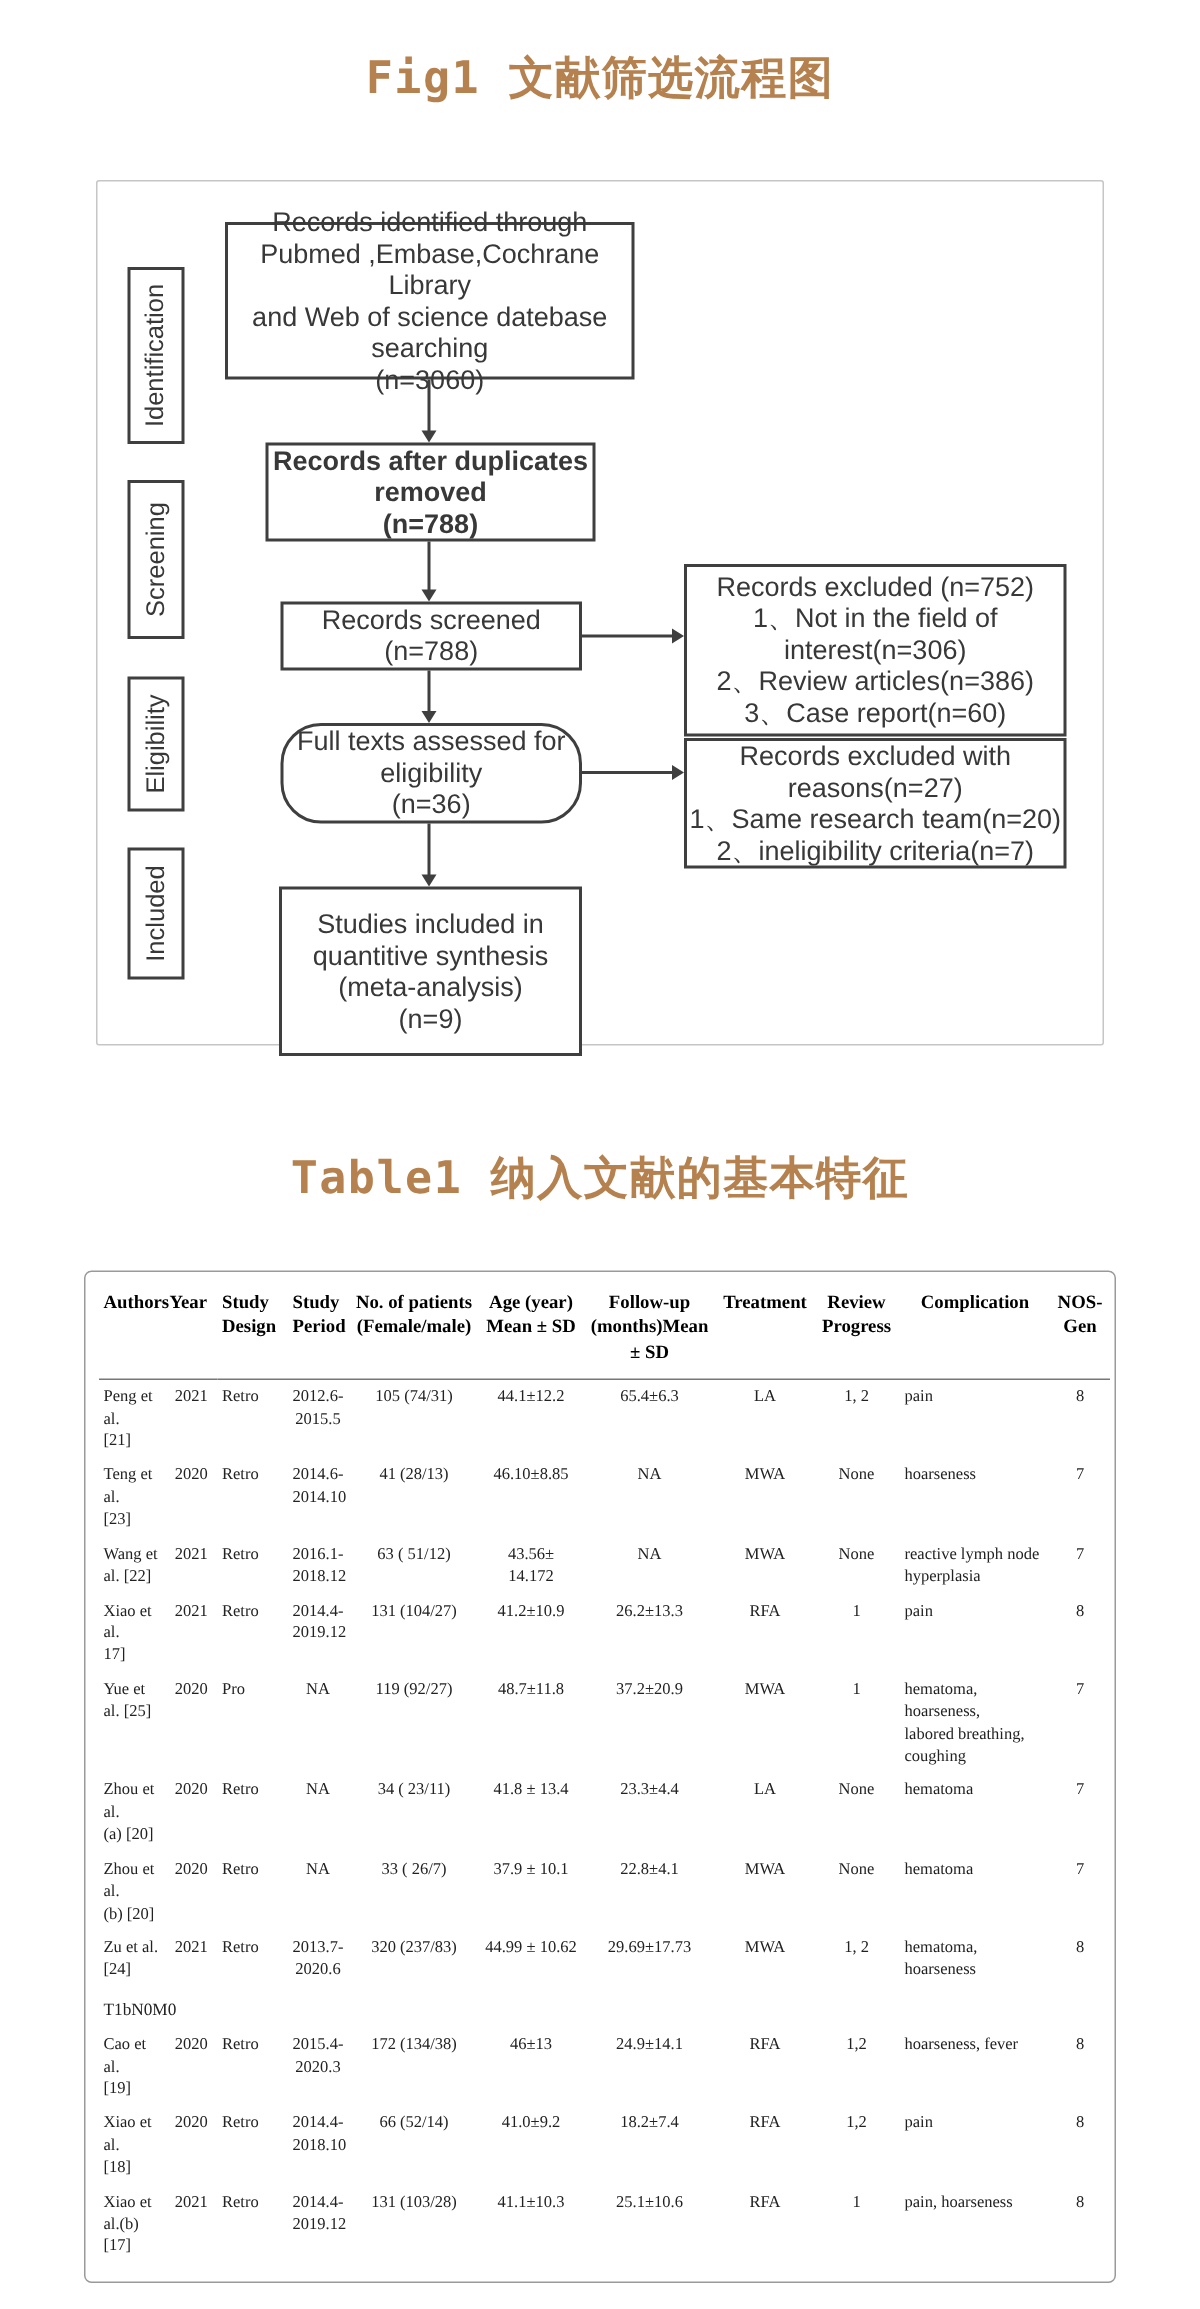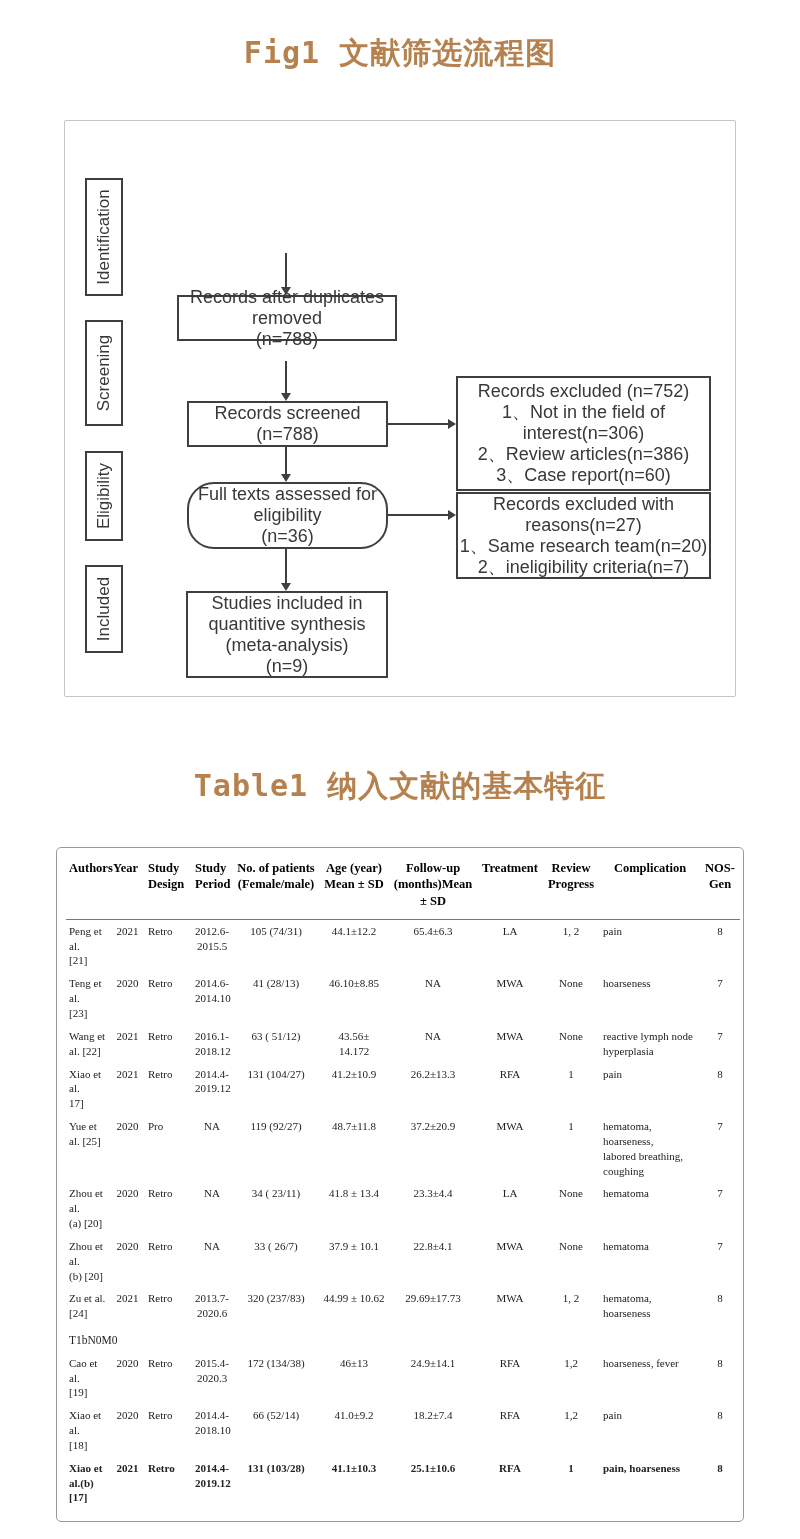--- a/index.html
+++ b/index.html
@@ -33,21 +33,21 @@
             border-radius:5px;padding:8px 9px 8px 9px;background:#fff;}
   table{border-collapse:collapse;table-layout:fixed;width:100%;
         font-family:"Liberation Serif",serif;}
   th,td{white-space:pre-line;vertical-align:top;padding:4px 3px;}
   th{font-size:12.5px;line-height:1.3;color:#000000;text-align:center;font-weight:bold;
      border-bottom:1px solid #777;padding-bottom:10px;}
   th:nth-child(-n+4){text-align:left;}
   td{font-size:11px;line-height:1.35;color:#222;text-align:center;}
   td:nth-child(1),td:nth-child(3),td:nth-child(10){text-align:left;}
   td.section-label{text-align:left;font-size:11.5px;padding:8px 3px 3px 3px;}
-  tbody tr:last-child td{padding-bottom:8px;font-weight:bold;}
+  tbody tr:last-child td{padding-bottom:8px;}
 </style>
 </head>
 <body>
 
 <div class="page">
 
   <h2 class="sec-title fig-title">Fig1 文献筛选流程图</h2>
 
   <div class="fc">
     <div class="stage" style="left:20px;top:57px;width:38px;height:118px;">
@@ -56,29 +56,34 @@
     <div class="stage" style="left:20px;top:199px;width:38px;height:106px;">
       <span>Screening</span>
     </div>
     <div class="stage" style="left:20px;top:330px;width:38px;height:90px;">
       <span>Eligibility</span>
     </div>
     <div class="stage" style="left:20px;top:444px;width:38px;height:88px;">
       <span>Included</span>
     </div>
 
-    <div class="fc-box" style="left:112px;top:174px;width:220px;height:46px;">Records after duplicates
+    <div class="fc-box" style="left:85px;top:27px;width:273px;height:105px;">Records identified through
+Pubmed ,Embase,Cochrane Library
+and Web of science datebase
+searching
+(n=3060)</div>
+    <div class="fc-box" style="left:112px;top:174px;width:220px;height:66px;font-weight:bold;">Records after duplicates
 removed
 (n=788)</div>
     <div class="fc-box" style="left:122px;top:280px;width:201px;height:46px;">Records screened
 (n=788)</div>
     <div class="fc-box" style="left:122px;top:361px;width:201px;height:67px;border-radius:27px;">Full texts assessed for
 eligibility
 (n=36)</div>
-    <div class="fc-box" style="left:121px;top:470px;width:202px;height:87px;">Studies included in
+    <div class="fc-box" style="left:121px;top:470px;width:202px;height:113px;">Studies included in
 quantitive synthesis
 (meta-analysis)
 (n=9)</div>
     <div class="fc-box" style="left:391px;top:255px;width:255px;height:115px;">Records excluded (n=752)
 1、Not in the field of
 interest(n=306)
 2、Review articles(n=386)
 3、Case report(n=60)</div>
     <div class="fc-box" style="left:391px;top:371px;width:255px;height:87px;">Records excluded with
 reasons(n=27)

